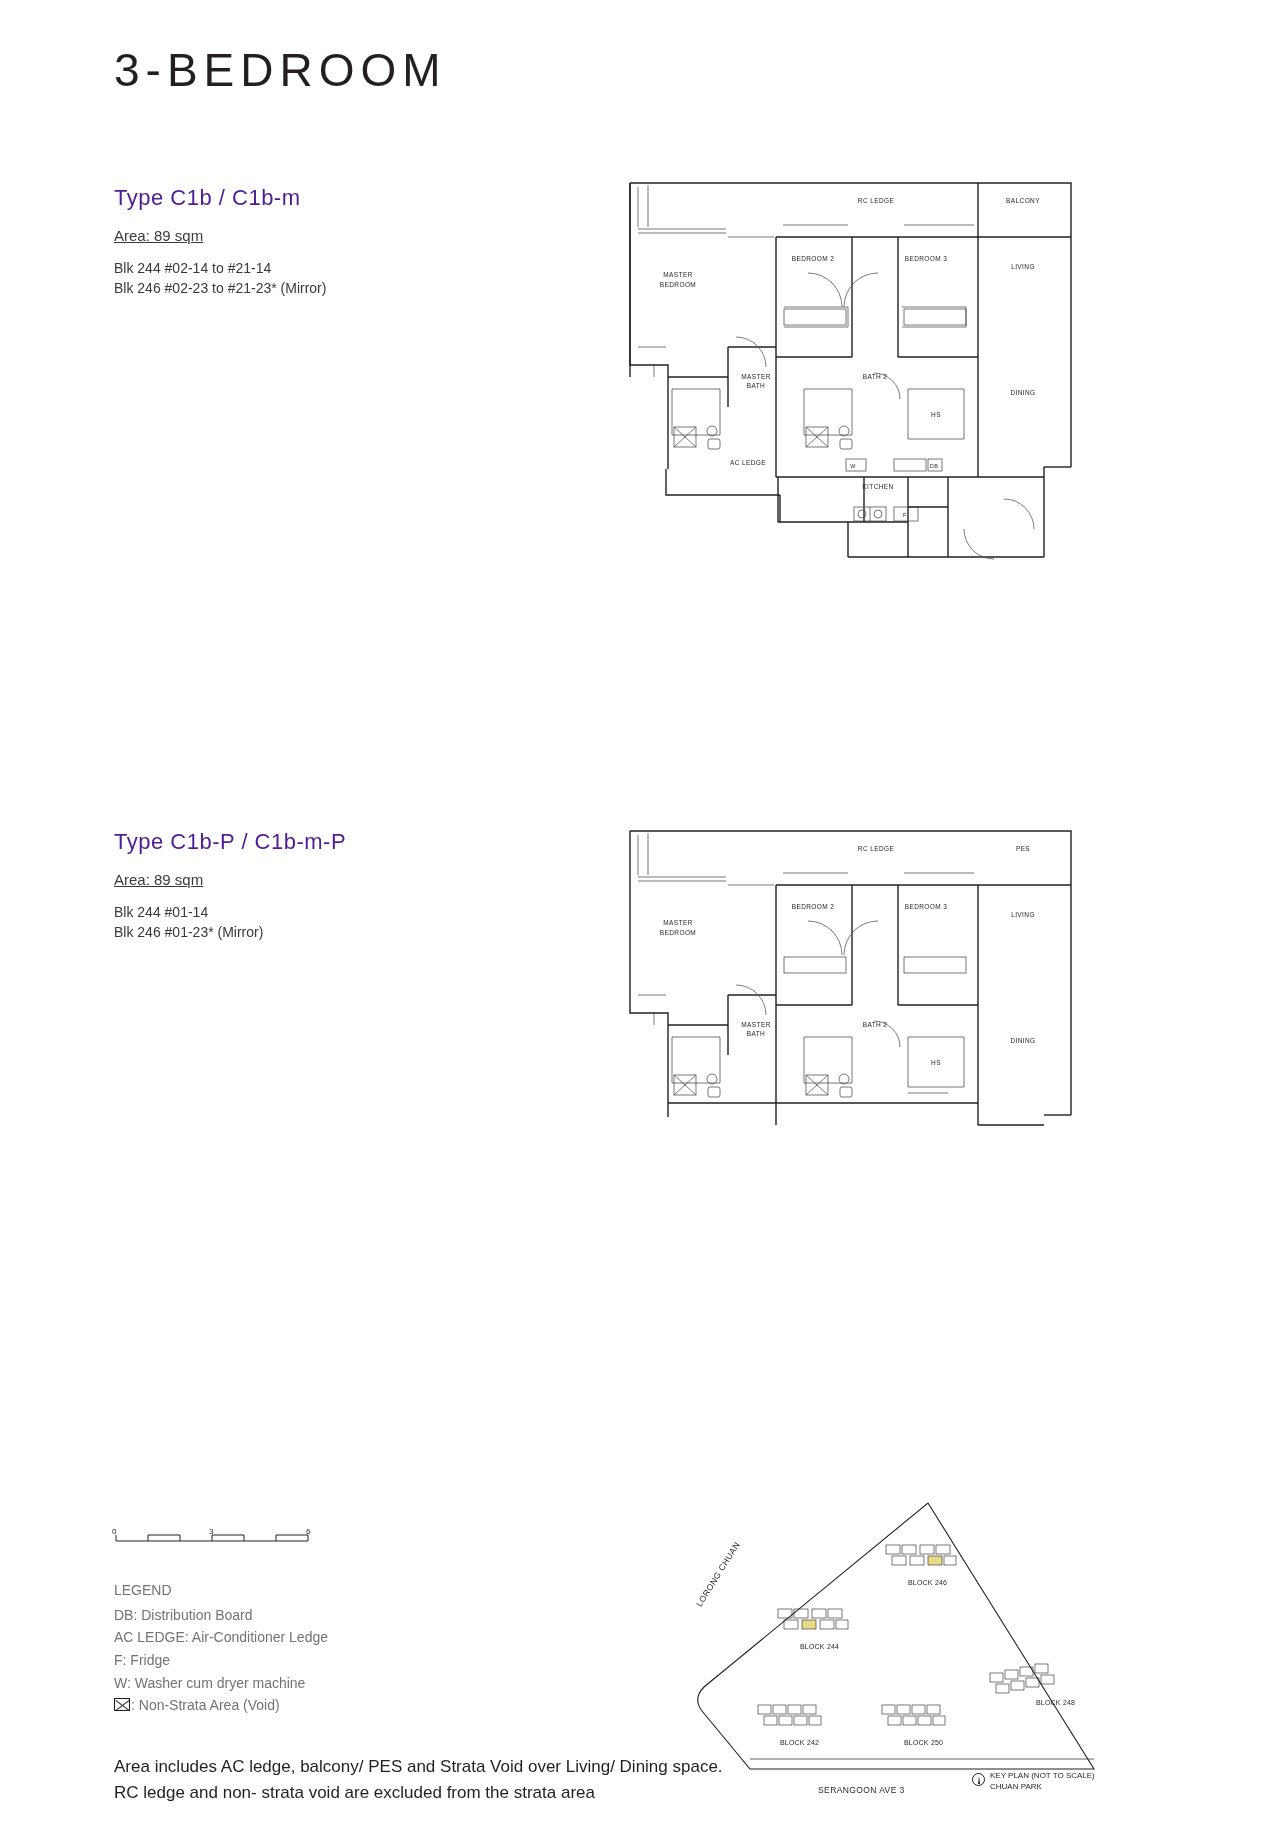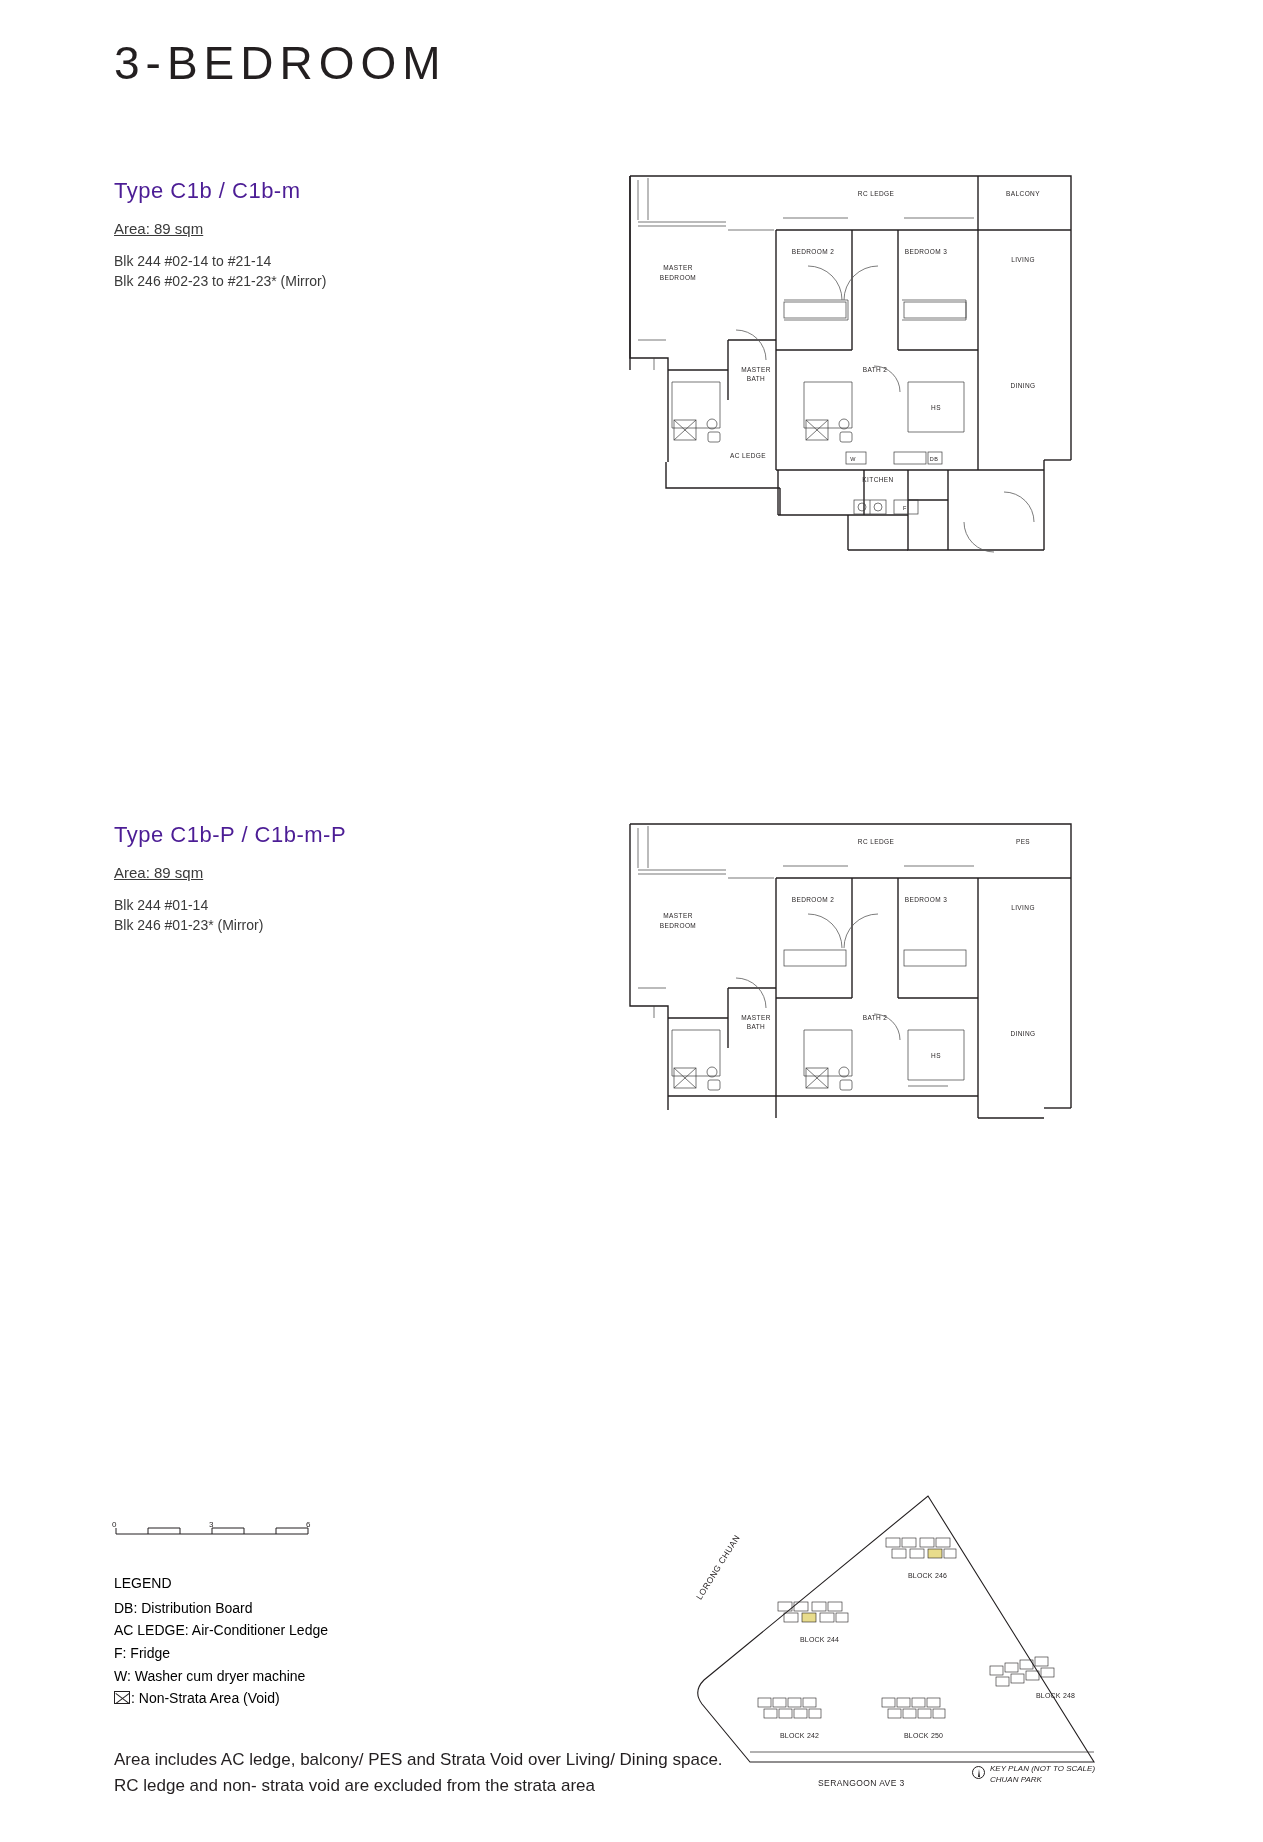--- a/index.html
+++ b/index.html
@@ -10,21 +10,21 @@
   body {
     width: 1263px;
     height: 1842px;
     position: relative;
     font-family: "Liberation Sans", sans-serif;
     color: #231f20;
     overflow: hidden;
   }
   .page {
     position: absolute;
-    left: 0; top: 0;
+    left: 0; top: 7px;
     width: 1263px;
     height: 1488px;
   }
 
   
   #page-title {
     position: absolute;
     left: 114px;
     top: 36px;
     font-size: 46px;
@@ -73,21 +73,21 @@
     font-size: 8px;
     color: #231f20;
   }
 
   
   #legend {
     position: absolute;
     left: 114px;
     top: 1572px;
     font-size: 14px;
-    color: #000000;
+    color: #737373;
     line-height: 1.62;
   }
   #legend .legend-title { margin-bottom: 2px; }
   #legend .legend-row { white-space: nowrap; }
   .void-glyph {
     display: inline-block;
     width: 14px; height: 11px;
     border: 1px solid #231f20;
     position: relative;
     vertical-align: -1px;
@@ -129,21 +129,20 @@
     position: absolute;
     font-size: 8.5px;
     color: #231f20;
     letter-spacing: 0.4px;
   }
   #keyplan .kp-caption {
     position: absolute;
     font-size: 8px;
     color: #231f20;
     line-height: 1.35;
-    font-style: italic;
   }
   .north-circle {
     position: absolute;
     width: 13px; height: 13px;
     border: 1px solid #231f20;
     border-radius: 50%;
     box-sizing: border-box;
   }
   .north-circle::after {
     content: "";

